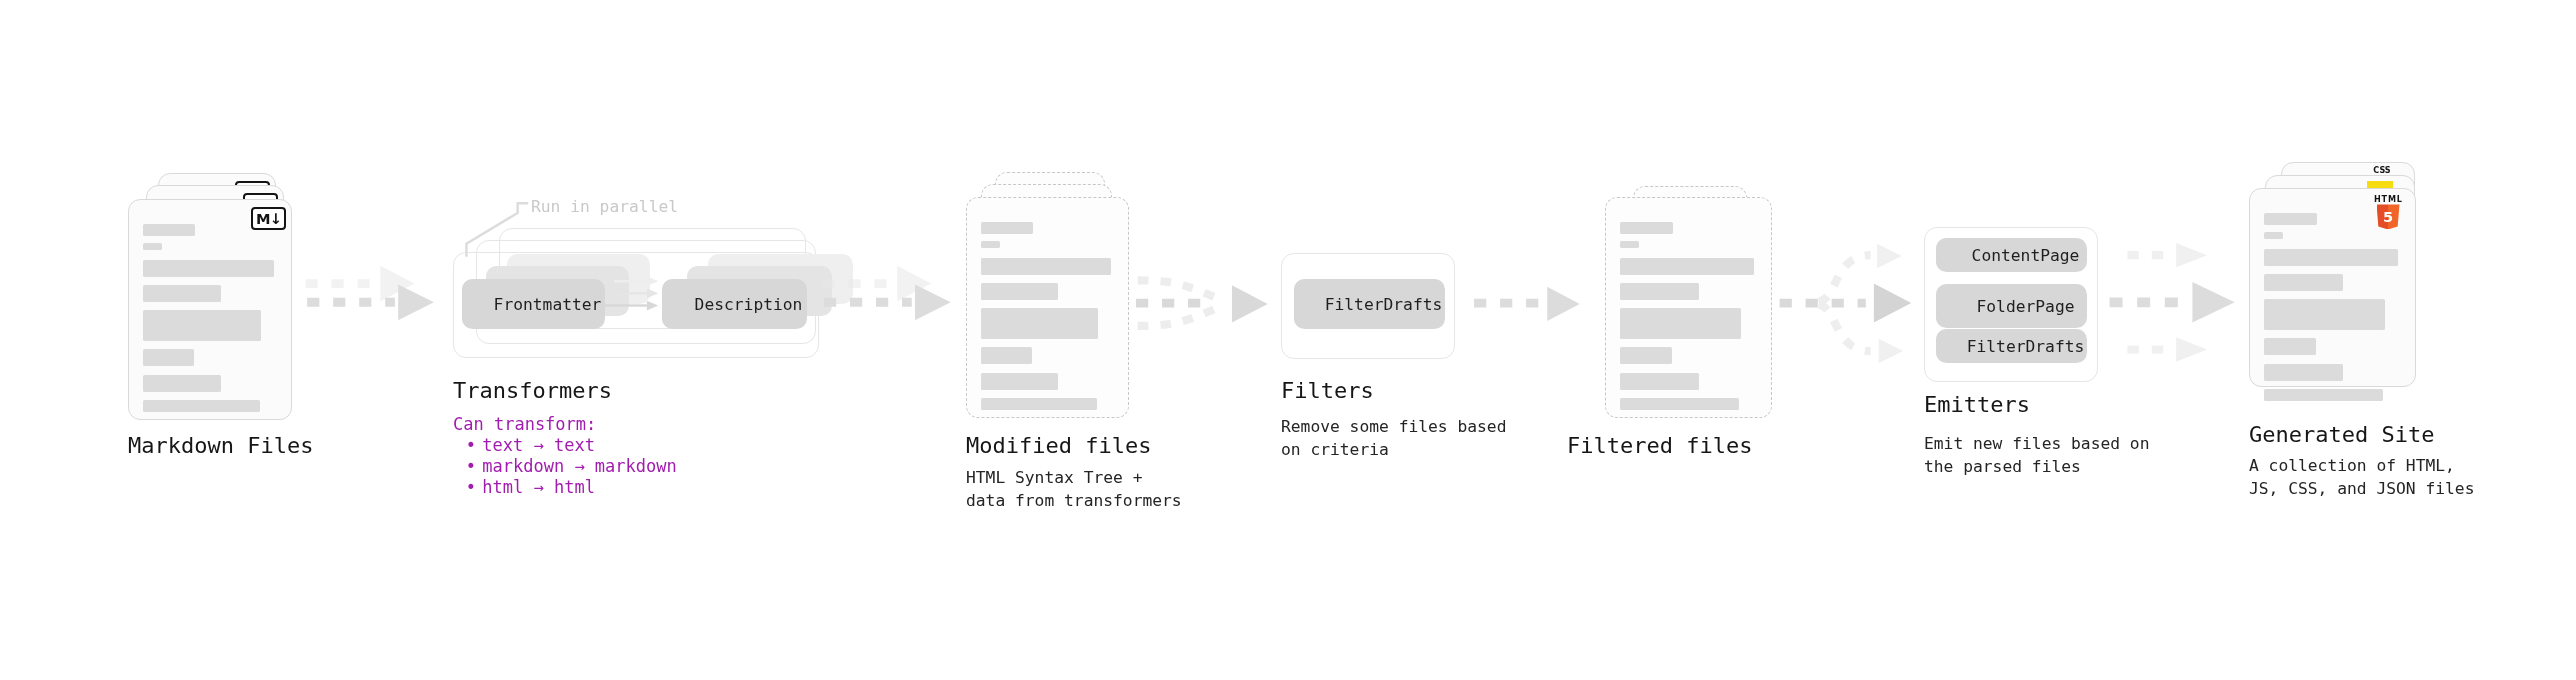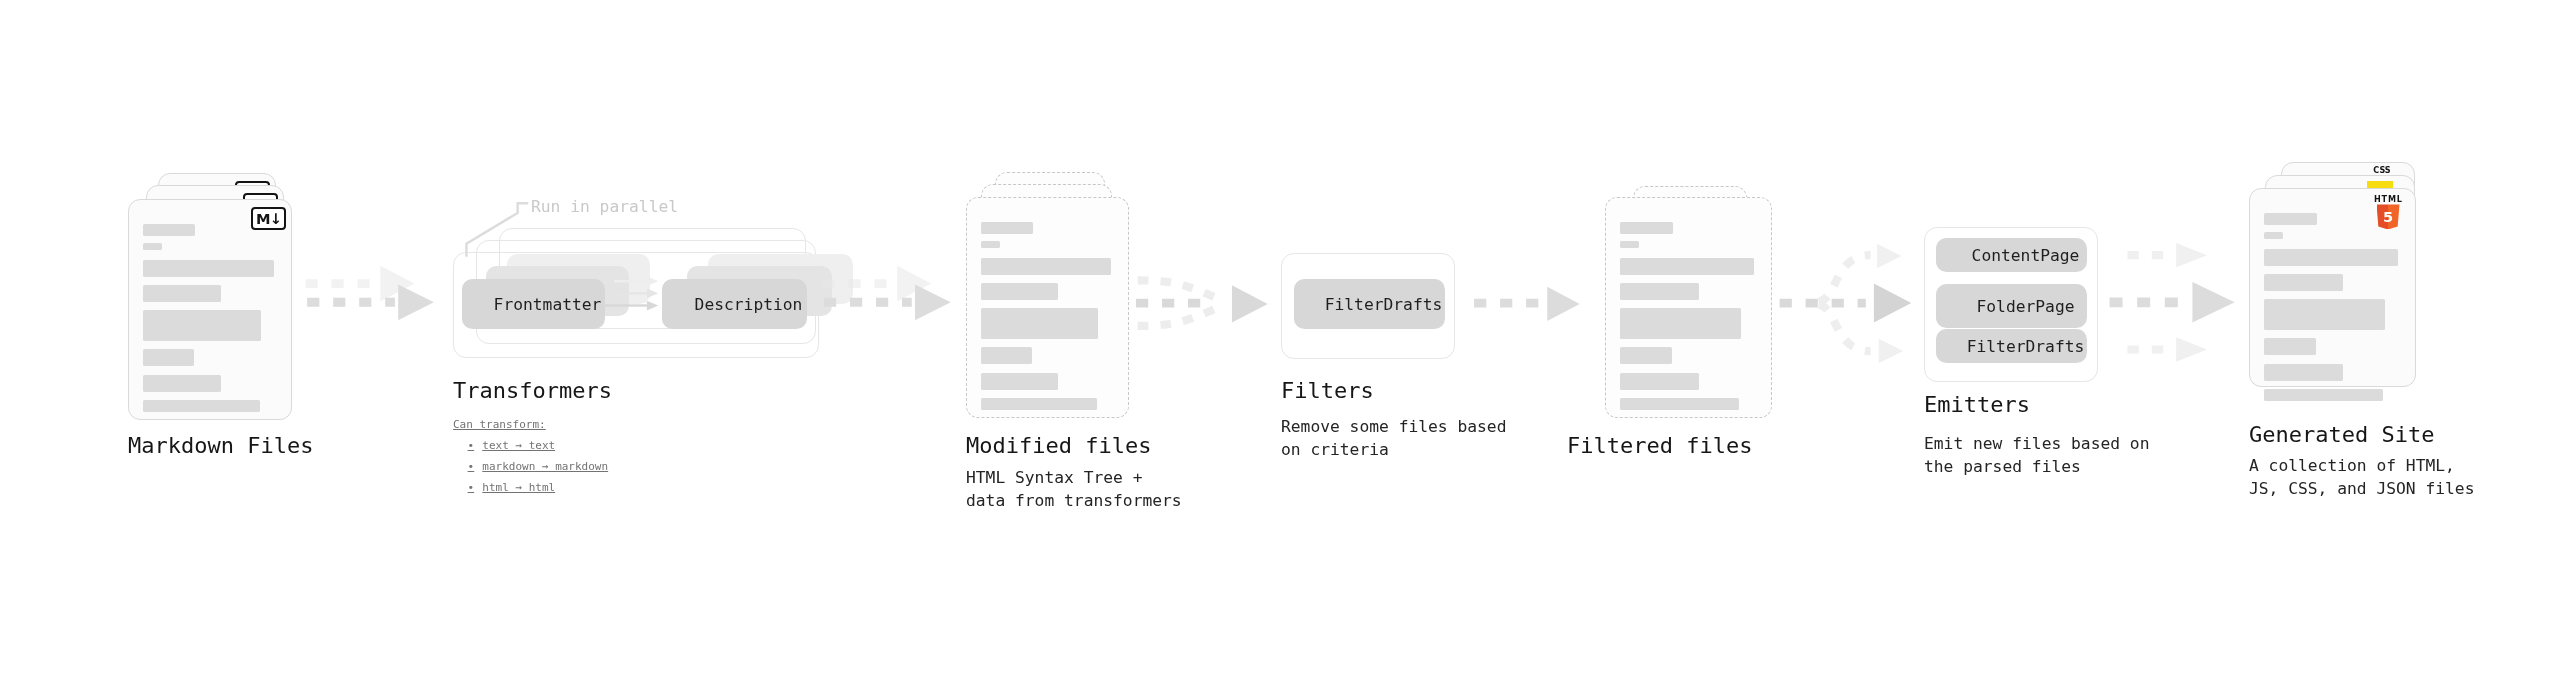--- a/index.html
+++ b/index.html
@@ -59,21 +59,21 @@
     font-size:16.3px;color:#1f1f1f;white-space:nowrap;box-sizing:border-box;padding-left:28px;
   }
   .node-shadow{position:absolute;border-radius:10.6px;z-index:2;}
   .sh1{background:#e4e4e4;}
   .sh2{background:#efefef;}
 
   
   .stage-label{position:absolute;z-index:4;font-size:22px;line-height:28px;color:#161616;white-space:nowrap;}
   .stage-note{position:absolute;z-index:4;font-size:16.3px;line-height:23px;color:#242424;white-space:pre-line;}
   .annotation{position:absolute;z-index:4;font-size:16.3px;color:#c9c9c9;white-space:nowrap;}
-  .bullets{position:absolute;z-index:4;font-size:11px;line-height:21px;color:#737373;text-decoration:underline;}
+  .bullets{position:absolute;z-index:4;font-size:17px;line-height:21px;color:#a21caf;}
   .bullet-line{display:flex;}
   .bullet-line .dot{width:13px;text-align:center;margin:0 4.9px 0 11.4px;}
 </style>
 </head>
 <body>
 
 <div class="canvas">
 
   <svg class="connectors" width="2576" height="681" viewBox="0 0 3170 838">
 

